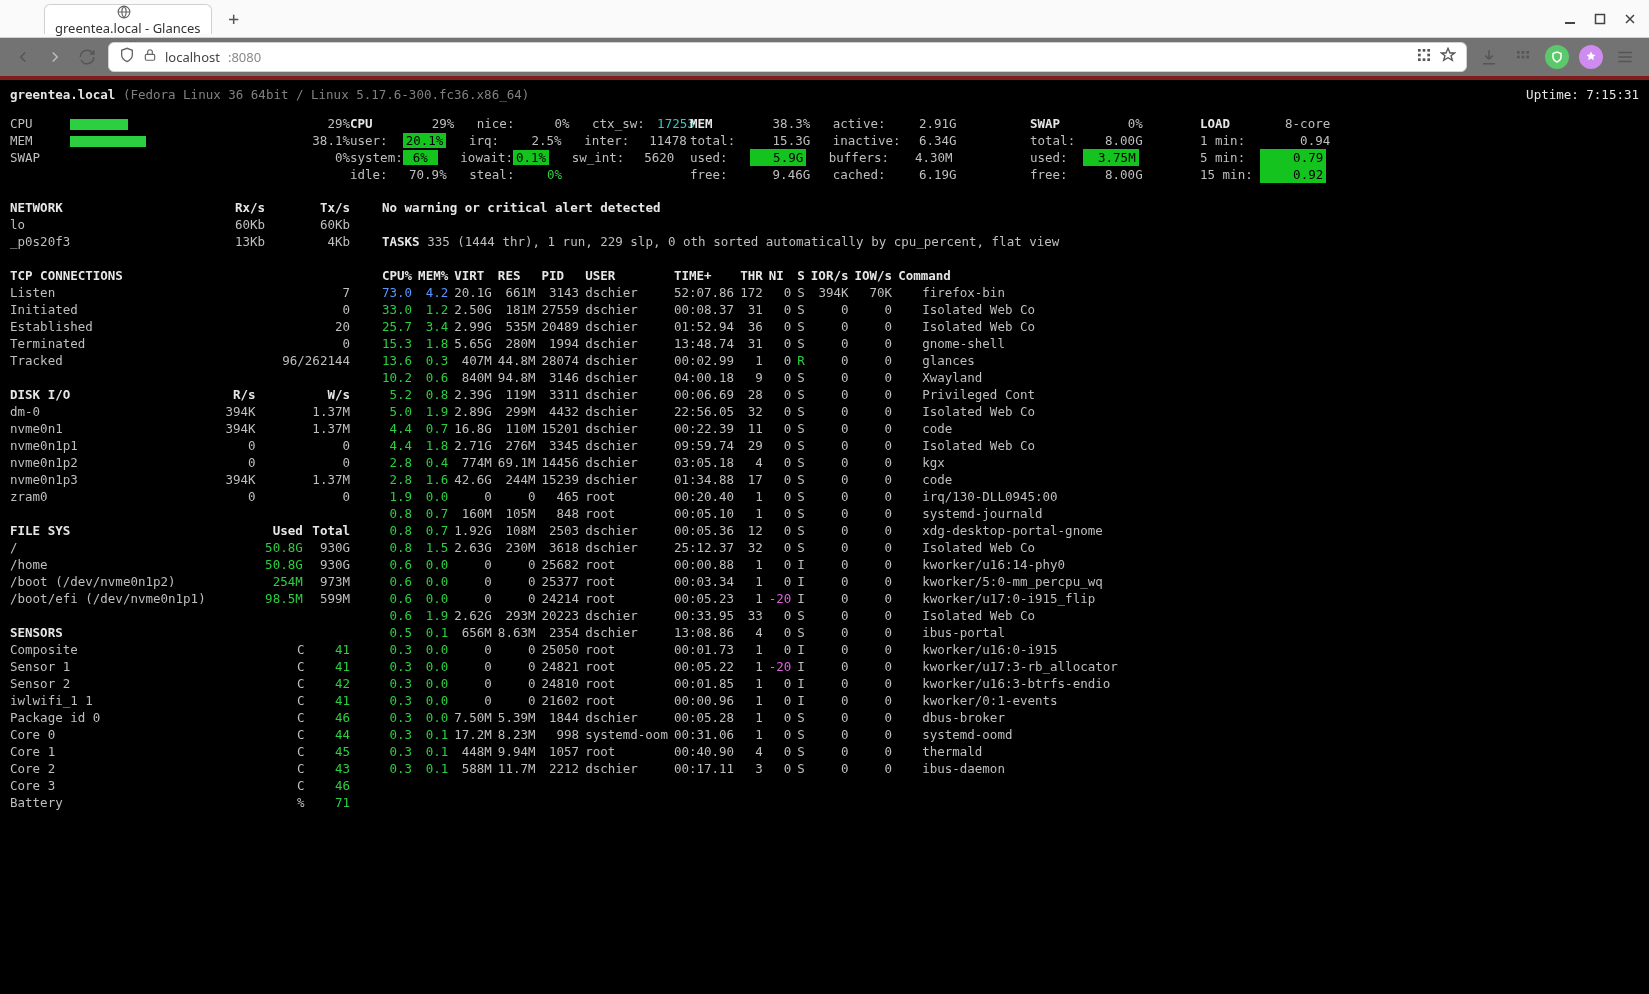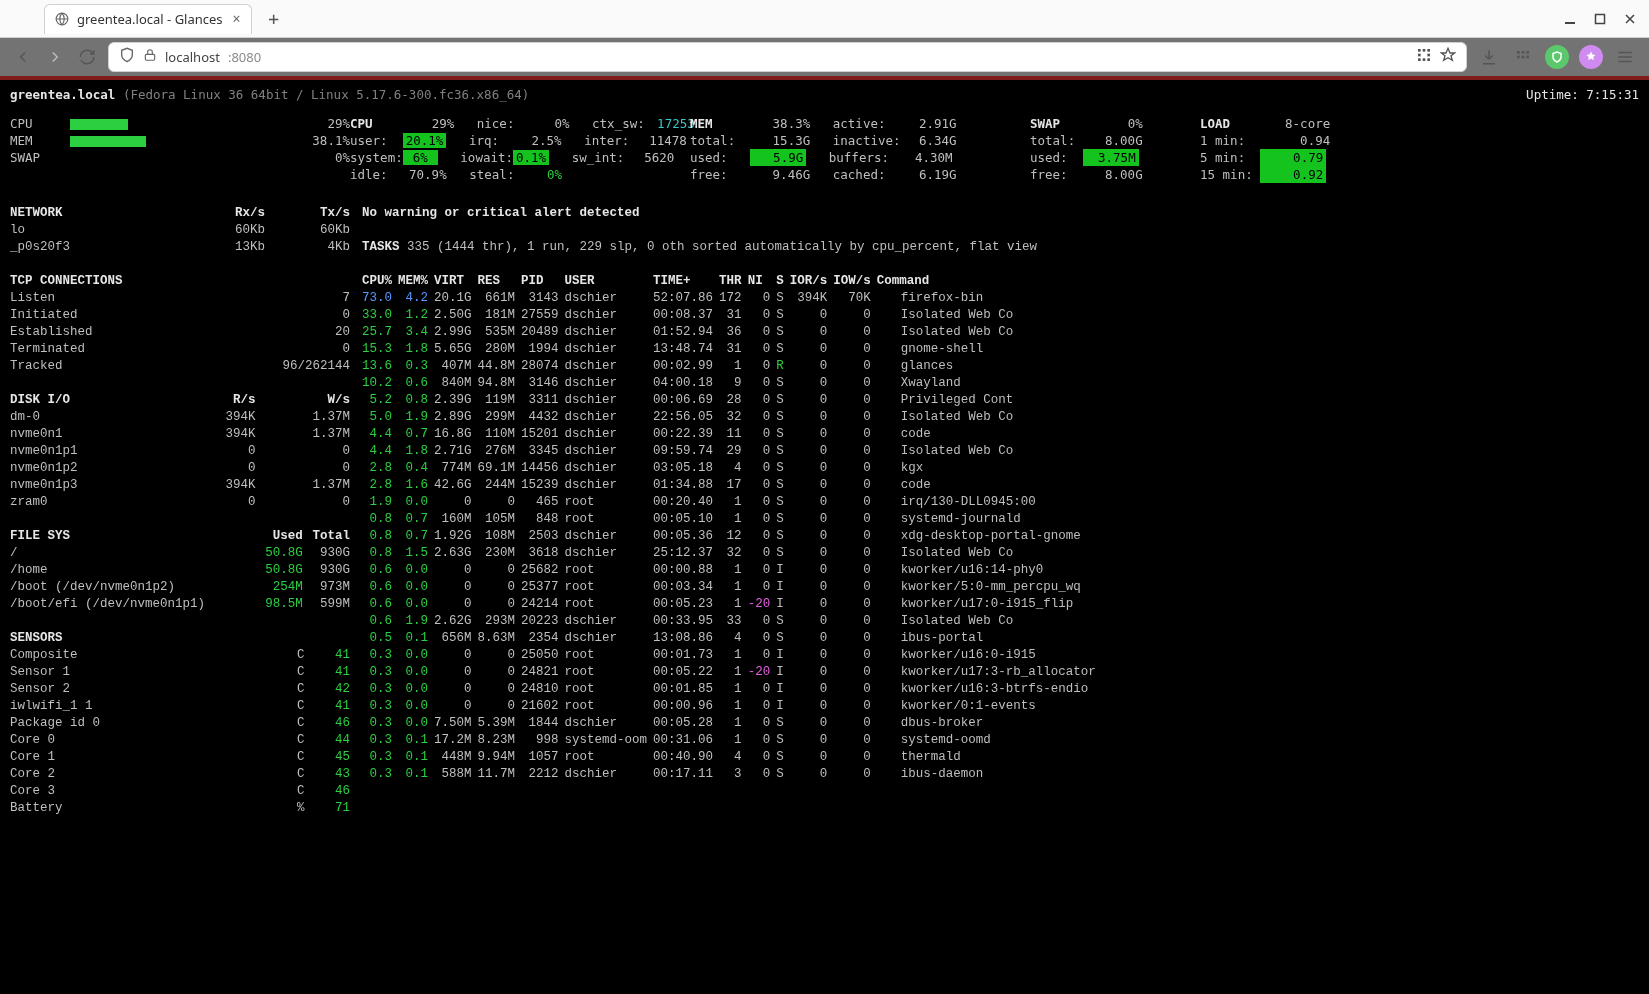--- a/index.html
+++ b/index.html
@@ -26,20 +26,21 @@
   background: #ffffff;
   border: 1px solid #d0d0d0;
   border-bottom: none;
   border-radius: 6px 6px 0 0;
   display: flex;
   align-items: center;
   padding: 0 10px;
   font-family: system-ui, sans-serif;
   font-size: 13px;
   color: #333;
+  flex-direction: column;
 }
 .tab .favicon {
   width: 14px; height: 14px;
   display: inline-flex; align-items: center; justify-content: center;
   margin-right: 8px;
   color: #666;
 }
 .tab .tabclose {
   margin-left: 10px;
   color: #666;
@@ -130,24 +131,23 @@
 .headerline .uptime { margin-left:auto; }
 
 
 .topgrid { display:flex; gap:0; margin-top:12px; }
 .col { }
 .lbl { color:#bfbfbf; }
 
 
 .twocol {
   display:flex;
-  gap: 12px;
-  margin-top: 22px;
+  gap: 32px;
+  margin-top: 16px;
   align-items:flex-start;
-  font-family:Liberation Mono, monospace;
 }
 .sidecol { width: 340px; flex-shrink:0; }
 .maincol { flex:1; }
 
 table.side {
   width: 100%;
   border-collapse: collapse;
 }
 table.side td { padding: 0; white-space: nowrap; }
 table.side .r { text-align: right; }

